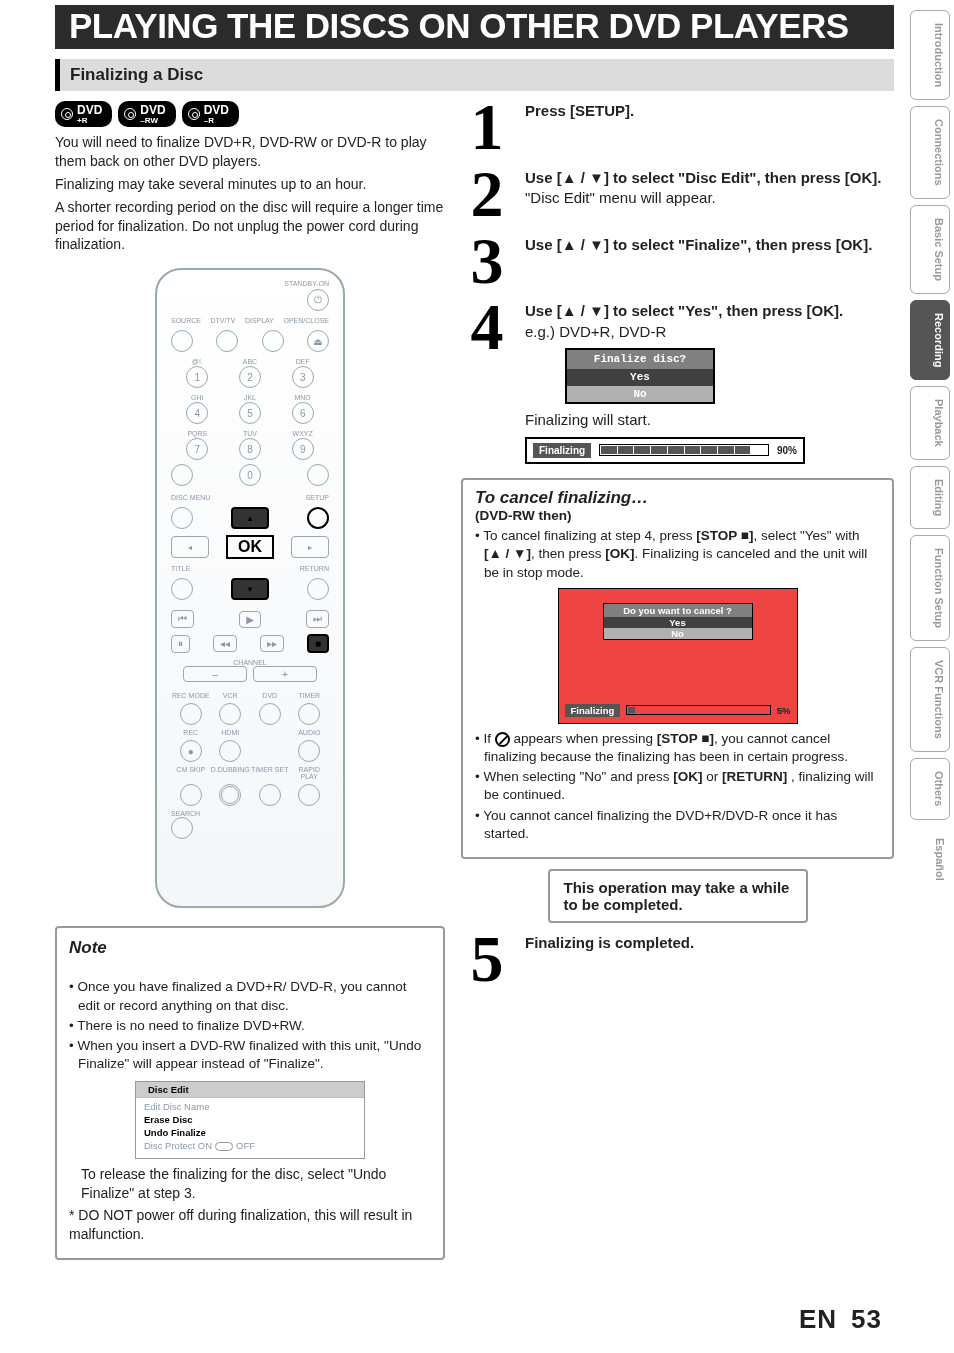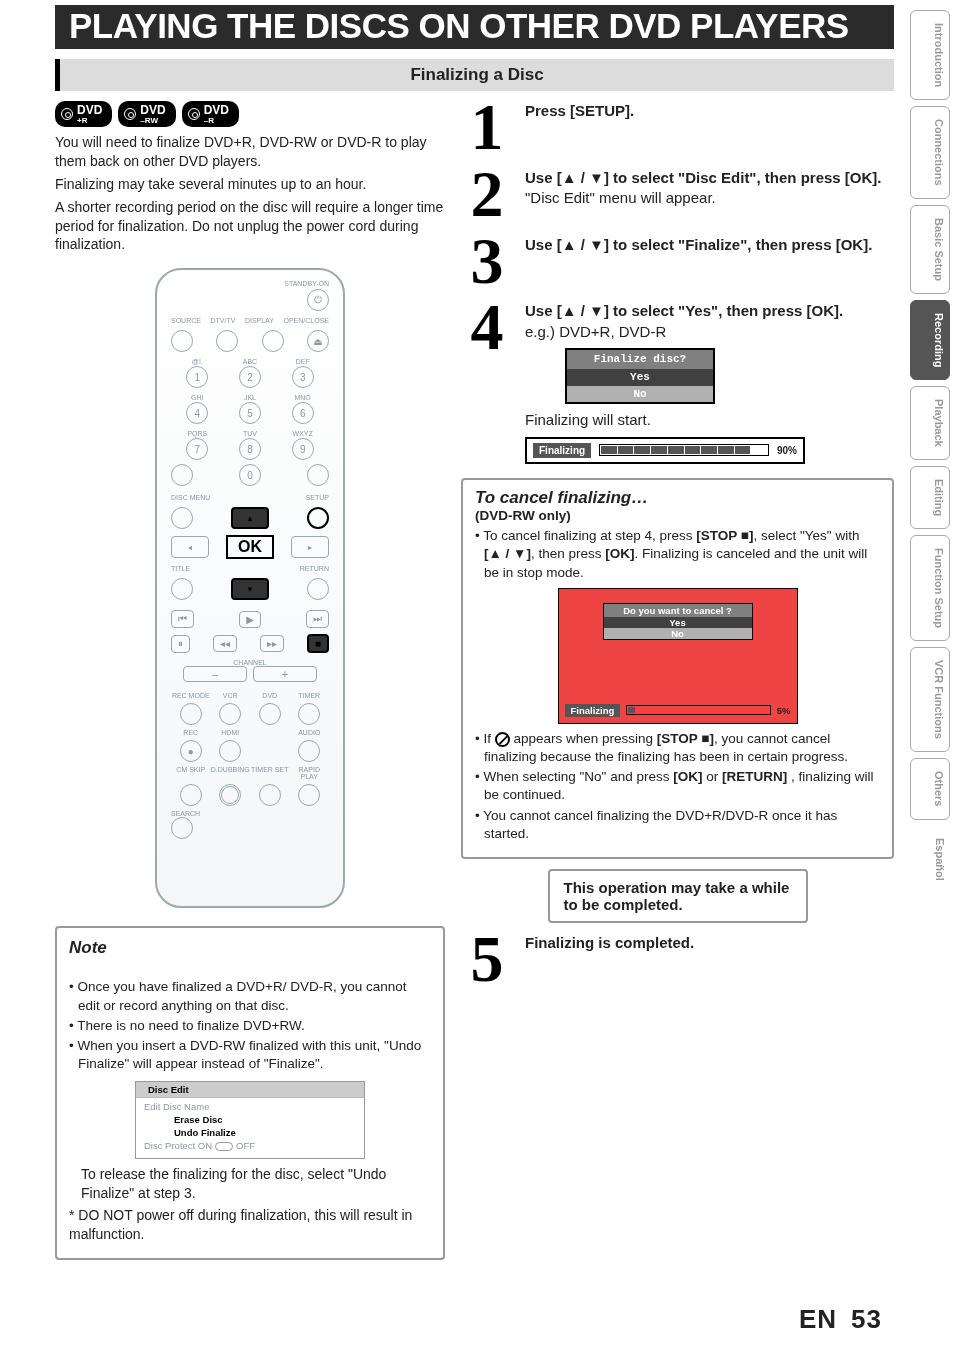--- a/index.html
+++ b/index.html
@@ -25,21 +25,20 @@
     position: relative;
     padding: 0 60px 0 55px;
   }
   .section-header {
     background: #dcdcdc;
     border-left: 5px solid #000;
     font-weight: 700;
     font-size: 17px;
     padding: 6px 10px;
     margin-bottom: 10px;
-    text-align: center;
   }
   .two-col {
     display: flex;
     gap: 16px;
   }
   .left-col { width: 390px; flex: 0 0 390px; }
   .right-col { flex: 1; }
   .disc-badges { display: flex; gap: 6px; margin-bottom: 6px; }
   .disc-badge {
     background: #000; color: #fff;
@@ -108,21 +107,21 @@
     border: 1px solid #999;
     font-size: 9.5px;
     background: #fafafa;
   }
   .disc-edit-panel .hd {
     background: #ccc; color: #000; font-weight: 700; padding: 2px 6px;
     display: flex; align-items: center; gap: 6px;
   }
   .disc-edit-panel .body { padding: 3px 8px 5px 8px; color: #8a98a8; background: #fff; border-top:1px solid #bbb; }
   .disc-edit-panel .row-option { line-height: 1.35; }
-  .disc-edit-panel .black { color: #000; font-weight: 700; margin-left: 30px; }
+  .disc-edit-panel .black { color: #000; font-weight: 700; }
   .disc-edit-panel .protect-box { display:inline-block; width:18px; height:9px; border:1px solid #999; border-radius:8px; vertical-align:middle; margin:0 3px; }
 
   
   .step { display: flex; gap: 12px; margin-bottom: 14px; }
   .step-num {
     font-family: Georgia, "Times New Roman", serif;
     font-weight: 800; font-size: 66px; line-height: 0.8;
     width: 52px; text-align: center;
     color: #000;
   }
@@ -448,21 +447,21 @@
                   <span class="seg off"></span>
             </span>
               </span>
             <span class="pct">90%</span>
           </div>
         </div>
       </div>
 
       <div class="cancel-box">
         <div class="cancel-title">To cancel finalizing…</div>
-        <div class="cancel-sub">(DVD-RW only)</div>
+        <div class="cancel-sub">(DVD-RW then)</div>
         <li>
           <span>To cancel finalizing at step 4, press </span><b>[STOP ■]</b><span>, select "Yes" with </span><b>[▲ / ▼]</b><span>, then press </span><b>[OK]</b><span>. Finalizing is canceled and the unit will be in stop mode.</span>
         </li>
         <div class="osd-lg">
           <div class="dialog">
             <div class="hd">Do you want to cancel ?</div>
             <div class="opt opt-sel">Yes</div>
             <div class="opt">No</div>
           </div>
           <div class="pbar">

